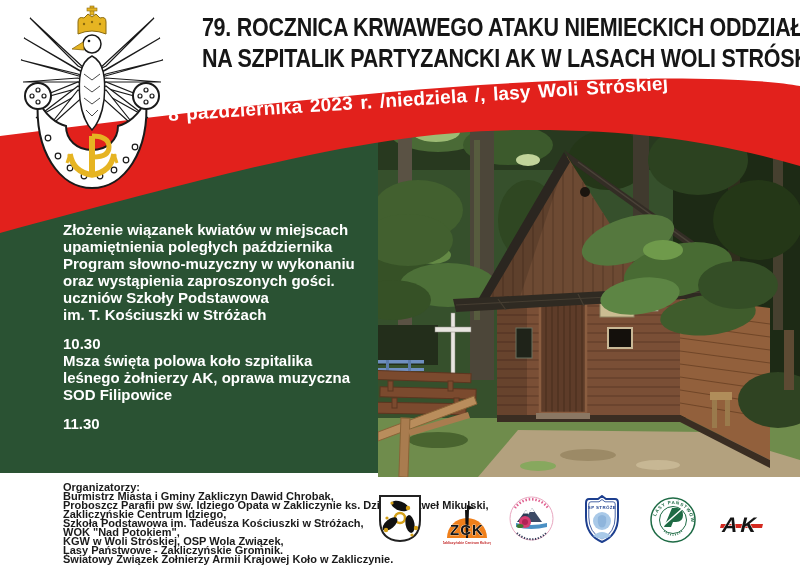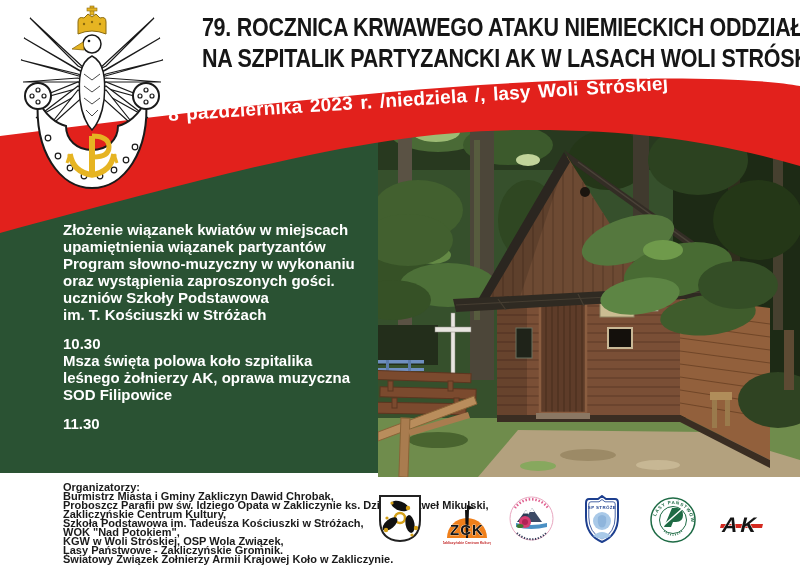--- a/index.html
+++ b/index.html
@@ -283,42 +283,42 @@
   <div class="title">
     <div><span class="tline">79. ROCZNICA KRWAWEGO ATAKU NIEMIECKICH ODDZIAŁÓW</span></div>
     <div><span class="tline">NA SZPITALIK PARTYZANCKI AK W LASACH WOLI STRÓSKIEJ</span></div>
   </div>
 
   <div class="date-banner">8 października 2023 r. /niedziela /, lasy Woli Stróskiej</div>
 
   <div class="schedule">
     <div class="sch-block">
       <div>Złożenie wiązanek kwiatów w miejscach</div>
-      <div>upamiętnienia wiązanek partyzantów</div>
+      <div>upamiętnienia poległych października</div>
       <div>Program słowno-muzyczny w wykonaniu</div>
       <div>oraz wystąpienia zaproszonych gości.</div>
       <div>uczniów Szkoły Podstawowa</div>
       <div>im. T. Kościuszki w Stróżach</div>
     </div>
     <div class="sch-block">
       <div>10.30</div>
       <div>Msza święta polowa koło szpitalika</div>
       <div>leśnego żołnierzy AK, oprawa muzyczna</div>
       <div>SOD Filipowice</div>
     </div>
     <div class="sch-block">
       <div>11.30</div>
     </div>
   </div>
 
   <div class="organizers">
     <div>Organizatorzy:</div>
     <div>Burmistrz Miasta i Gminy Zakliczyn Dawid Chrobak,</div>
     <div>Proboszcz Parafii pw św. Idziego Opata w Zakliczynie ks. Dziekan Paweł Mikulski,</div>
-    <div>Zakliczyńskie Centrum Kultury,</div>
+    <div>Zakliczyńskie Centrum Idziego,</div>
     <div>Szkoła Podstawowa im. Tadeusza Kościuszki w Stróżach,</div>
     <div>WOK "Nad Potokiem",</div>
     <div>KGW w Woli Stróskiej, OSP Wola Związek,</div>
     <div>Lasy Państwowe - Zakliczyńskie Gromnik.</div>
     <div>Światowy Związek Żołnierzy Armii Krajowej Koło w Zakliczynie.</div>
   </div>
 
   <svg class="logo lg-crest" width="44" height="48" viewBox="0 0 44 48">
     <path d="M2,2 H42 V26 Q42,46 22,47 Q2,46 2,26 Z" fill="#ffffff" stroke="#222222" stroke-width="2"></path>
     <circle cx="22" cy="24" r="5" fill="none" stroke="#d4a017" stroke-width="2.5"></circle>

